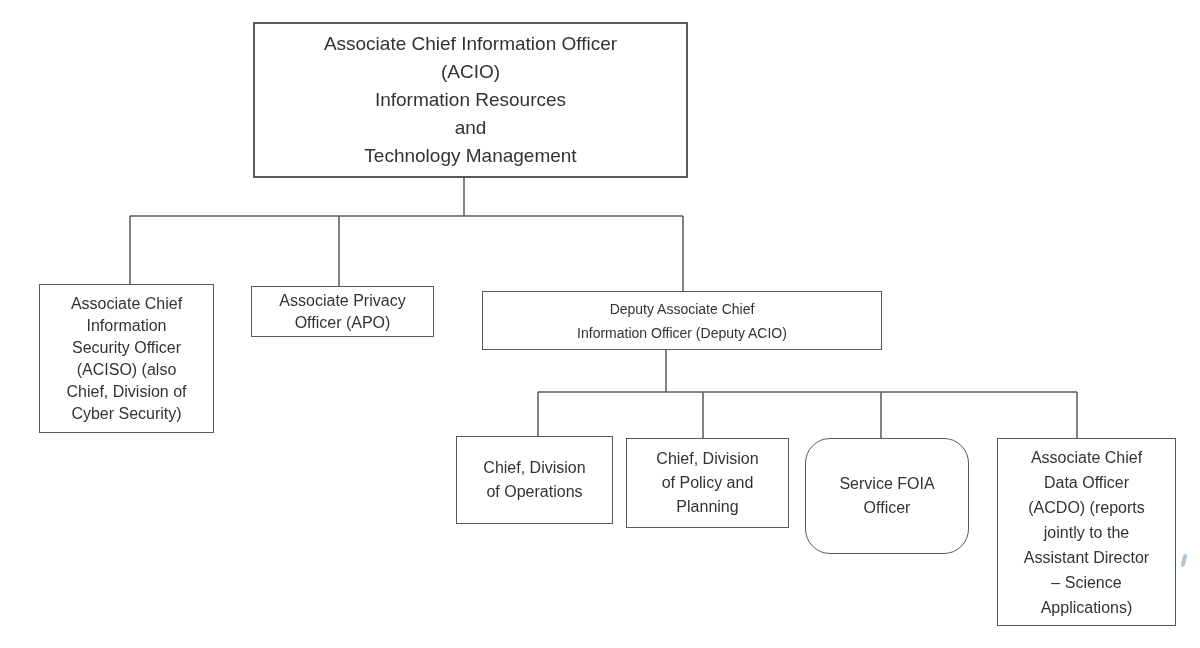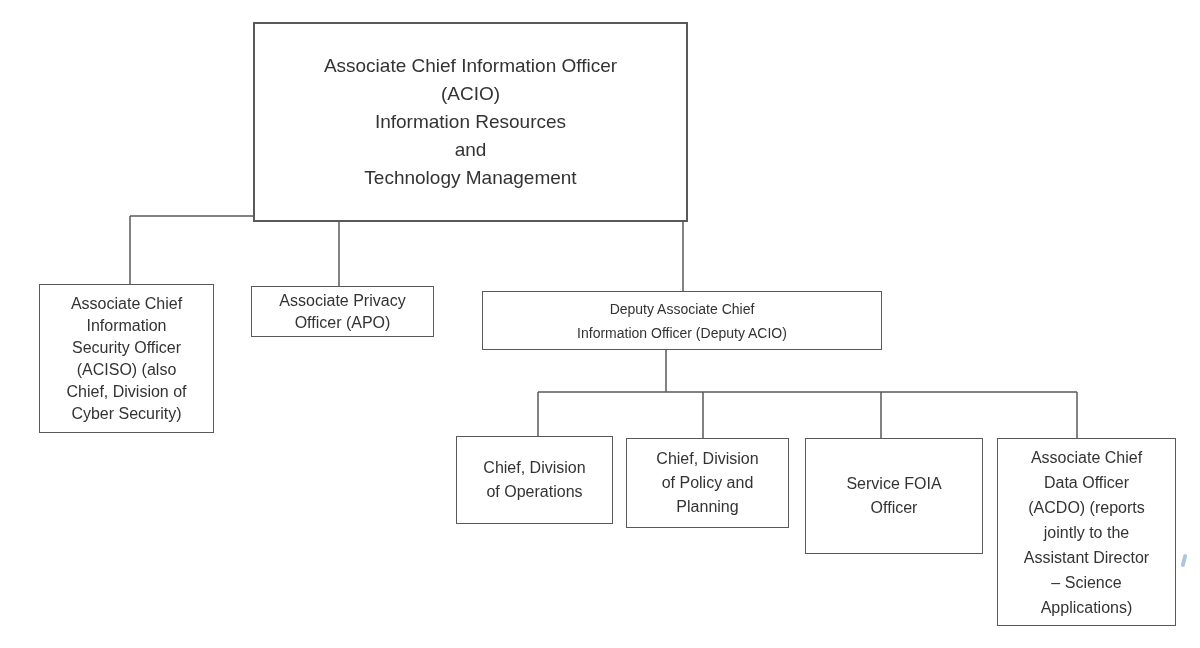--- a/index.html
+++ b/index.html
@@ -29,27 +29,27 @@
     background: #ffffff;
     display: flex;
     align-items: center;
     justify-content: center;
     text-align: center;
     color: #333333;
     white-space: pre-line;
   }
   .node span { display: block; width: 100%; }
 
-  .node-acio       { left: 253px; top: 22px;  width: 435px; height: 200px; font-size: 19px; line-height: 28px; border-width: 2px; }
+  .node-acio       { left: 253px; top: 22px;  width: 435px; height: 156px; font-size: 19px; line-height: 28px; border-width: 2px; }
   .node-aciso      { left: 39px;  top: 284px; width: 175px; height: 149px; font-size: 16px; line-height: 22px; }
   .node-apo        { left: 251px; top: 286px; width: 183px; height: 51px;  font-size: 16px; line-height: 22px; }
   .node-deputy     { left: 482px; top: 291px; width: 400px; height: 59px;  font-size: 14px; line-height: 24px; }
   .node-operations { left: 456px; top: 436px; width: 157px; height: 88px;  font-size: 16px; line-height: 24px; }
   .node-policy     { left: 626px; top: 438px; width: 163px; height: 90px;  font-size: 16px; line-height: 24px; }
-  .node-foia       { left: 805px; top: 438px; width: 178px; height: 116px; font-size: 16px; line-height: 24px; }
+  .node-foia       { left: 805px; top: 438px; width: 164px; height: 116px; font-size: 16px; line-height: 24px; border-radius: 25px; }
   .node-acdo       { left: 997px; top: 438px; width: 179px; height: 188px; font-size: 16px; line-height: 25px; }
 
   .stray-mark {
     position: absolute;
     left: 1182px;
     top: 554px;
     width: 4px;
     height: 13px;
     border-radius: 2px;
     transform: rotate(14deg);

